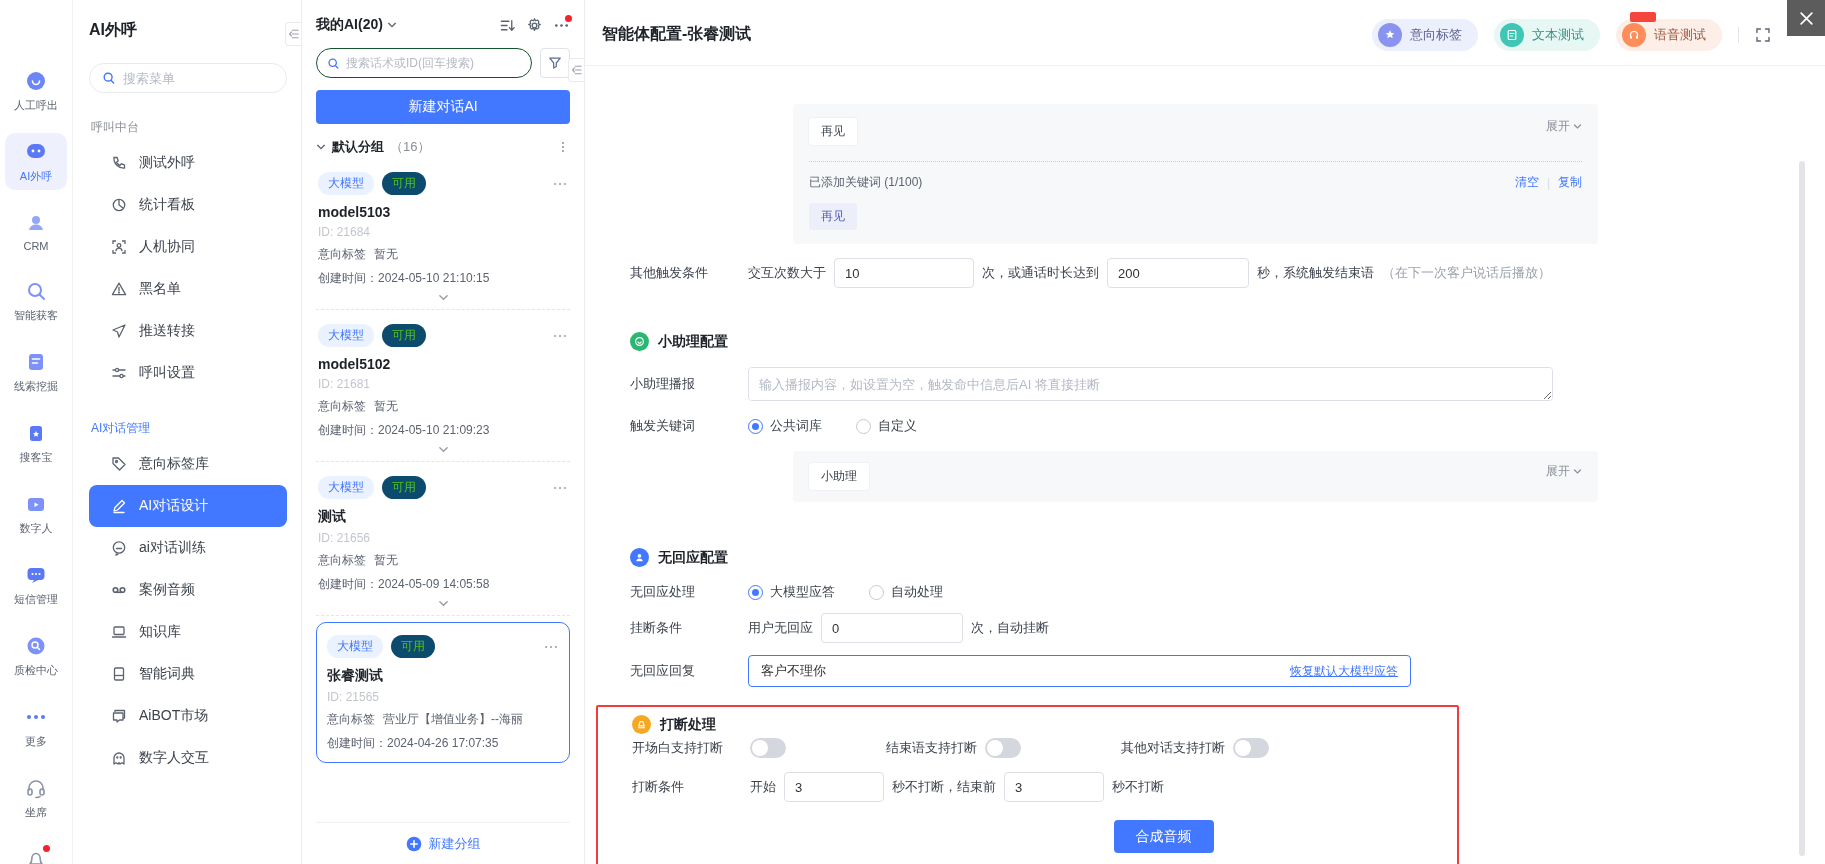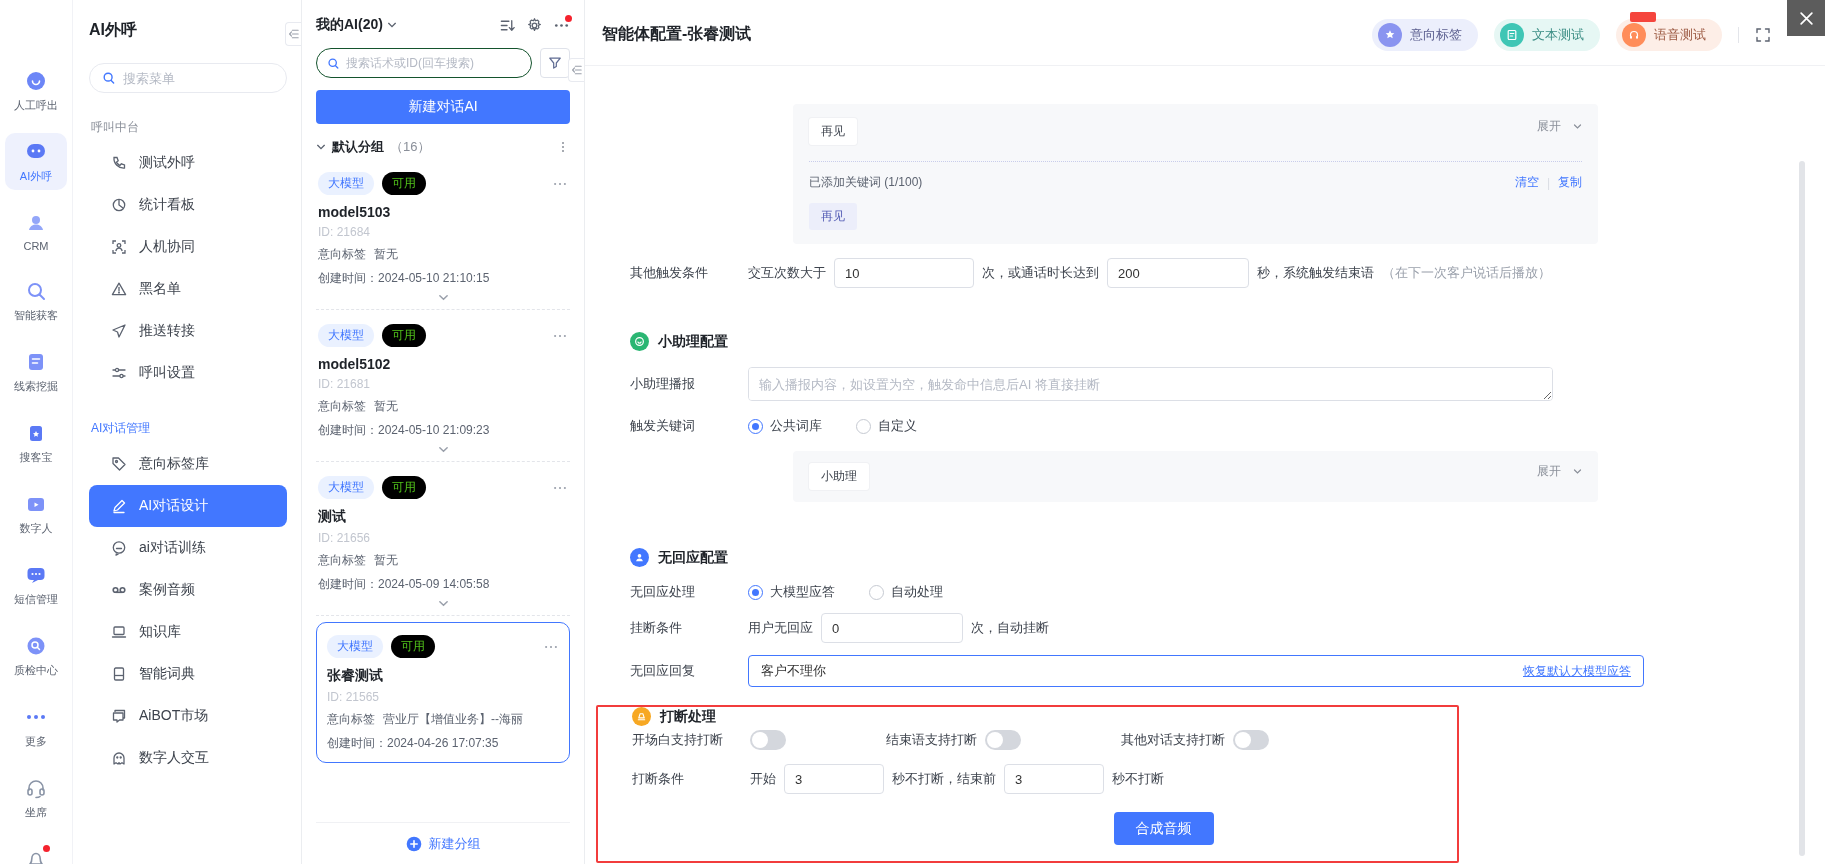--- a/index.html
+++ b/index.html
@@ -45,21 +45,21 @@
   .funnel-btn { width:30px; height:30px; border:1px solid #dfe2ea; border-radius:4px; display:flex; align-items:center; justify-content:center; color:#5f6b92; cursor:pointer; background:#fff; }
   .new-ai-btn { margin-top:12px; height:34px; width:100%; background:#4277ff; color:#fff; border:0; border-radius:4px; font-size:14px; cursor:pointer; }
   .group-row { margin:14px 0 2px; font-size:13px; color:#1f2329; font-weight:bold; display:flex; align-items:center; gap:6px; }
   .group-row .cnt { color:#8a8f99; font-weight:normal; }
   .group-row .gdots { margin-left:auto; color:#8a8f99; cursor:pointer; }
   .cards { flex:1; overflow:hidden; }
   .card { padding:14px 2px 4px; border-bottom:1px dashed #e3e5ea; position:relative; }
   .chiprow { display:flex; align-items:center; gap:8px; }
   .chip { font-size:12px; padding:3px 10px; border-radius:12px; }
   .chip.model { background:#eaf1ff; color:#4277ff; }
-  .chip.avail { background:#000000; color:#52c41a; }
+  .chip.avail { background:#0c4a6e; color:#52c41a; }
   .card-dots { margin-left:auto; color:#9aa0ab; cursor:pointer; }
   .card-name { font-size:14px; font-weight:bold; color:#1f2329; margin-top:9px; }
   .card-id { font-size:12px; color:#c2c6cf; margin-top:5px; }
   .card-line { font-size:12px; color:#5c6370; margin-top:7px; }
   .card-line .lv { margin-left:8px; }
   .card-chevron { display:flex; justify-content:center; padding:5px 0 2px; color:#9aa0ab; cursor:pointer; }
   .card.sel { border:1.5px solid #4277ff; border-radius:10px; padding:12px 10px 10px; margin-top:6px; }
   .new-group { flex:none; height:42px; border-top:1px solid #f0f1f4; display:flex; align-items:center; justify-content:center; gap:7px; color:#4277ff; font-size:13px; cursor:pointer; background:#fff; }
   .ailist .collapse-tab { top:58px; }
 
@@ -77,46 +77,46 @@
   .vdiv { width:1px; height:16px; background:#e3e5ea; }
   .fs-icon { color:#5c6370; cursor:pointer; }
   .close-box { position:absolute; top:0; right:0; width:38px; height:36px; background:rgba(70,70,70,.88); display:flex; align-items:center; justify-content:center; color:#fff; cursor:pointer; z-index:5; }
 
   .mn-body { flex:1; overflow:hidden; padding:0 0 0 45px; position:relative; }
   .scroll-thumb { position:absolute; right:20px; top:95px; width:6px; height:695px; border-radius:3px; background:#e2e4e8; }
 
   .gray-panel { margin-left:163px; width:805px; background:#f7f8fa; border-radius:4px; padding:14px 16px; }
   .gp-top { display:flex; align-items:flex-start; }
   .wtag { background:#fff; border-radius:3px; padding:5px 12px; font-size:12px; color:#3d434d; box-shadow:0 0 0 1px #f0f1f4; }
-  .expand { margin-left:auto; font-size:12px; color:#8a8f99; display:flex; align-items:center; gap:12px; cursor:pointer; }
+  .expand { margin-left:auto; font-size:12px; color:#8a8f99; display:flex; align-items:center; gap:3px; cursor:pointer; }
   .dotline { border-top:1px dotted #c9cdeb; margin:16px 0 12px; }
   .gp-added { display:flex; align-items:center; font-size:12px; color:#5c6370; }
   .gp-links { margin-left:auto; display:flex; align-items:center; gap:8px; font-size:12px; }
   .gp-links a { color:#4277ff; text-decoration:none; cursor:pointer; }
   .gp-links .sep { color:#dadde3; }
   .kwchip { display:inline-block; margin-top:12px; background:#eceefa; color:#525bb4; font-size:12px; padding:5px 12px; border-radius:3px; }
 
   .row { display:flex; align-items:center; margin-top:16px; font-size:13px; color:#3d434d; }
   .row .lbl { width:118px; flex:none; color:#3d434d; }
   .tin { height:30px; border:1px solid #dcdfe6; border-radius:4px; padding:0 10px; font-size:13px; color:#333; outline:none; background:#fff; }
   .hint { color:#9aa0ab; }
   .sec-head { display:flex; align-items:center; gap:9px; margin-top:44px; font-size:14px; font-weight:bold; color:#1f2329; }
   .sec-ic { width:19px; height:19px; border-radius:50%; display:flex; align-items:center; justify-content:center; color:#fff; }
   .sec-ic.green { background:#2bb673; } .sec-ic.blue { background:#4277ff; } .sec-ic.orange { background:#f7a823; }
   textarea.broadcast { margin-left:0; width:805px; height:34px; border:1px solid #dcdfe6; border-radius:4px; padding:8px 10px; font-size:13px; font-family:inherit; color:#333; resize:both; outline:none; }
   textarea.broadcast::placeholder { color:#b4b9c4; }
   .radio { display:flex; align-items:center; gap:7px; cursor:pointer; margin-right:34px; }
   .rdot { width:15px; height:15px; border-radius:50%; border:1px solid #c6cad2; background:#fff; position:relative; }
   .radio.on .rdot { border-color:#4277ff; }
   .radio.on .rdot::after { content:""; position:absolute; inset:3px; border-radius:50%; background:#4277ff; }
-  .reply-box { margin-left:0; width:896px; height:32px; border:1px solid #4277ff; border-radius:4px; display:flex; align-items:center; padding:0 12px; }
+  .reply-box { margin-left:0; width:663px; height:32px; border:1px solid #4277ff; border-radius:4px; display:flex; align-items:center; padding:0 12px; }
   .reply-box input { flex:1; border:0; outline:0; font-size:13px; color:#333; }
   .reply-box a { font-size:12px; color:#4277ff; text-decoration:underline; cursor:pointer; white-space:nowrap; }
   .redbox { margin:18px 0 0 -34px; width:863px; border:2px solid #f23c3c; border-radius:2px; padding:0 0 16px 34px; }
-  .redbox .sec-head { margin-top:0; }
+  .redbox .sec-head { margin-top:8px; }
   .toggle { width:36px; height:20px; border-radius:10px; background:#d4d7dd; position:relative; cursor:pointer; flex:none; }
   .toggle::after { content:""; position:absolute; left:2px; top:2px; width:16px; height:16px; border-radius:50%; background:#fff; }
   .synth-row { display:flex; justify-content:center; margin-top:18px; width:805px; margin-left:129px; }
   .synth-btn { background:#4277ff; color:#fff; border:0; border-radius:4px; height:33px; padding:0 22px; font-size:14px; cursor:pointer; }
   .gap8 { margin:0 8px; } .gapl { margin-left:8px; } .gapr { margin-right:8px; }
 </style>
 </head>
 <body>
 
 <div class="rail">

